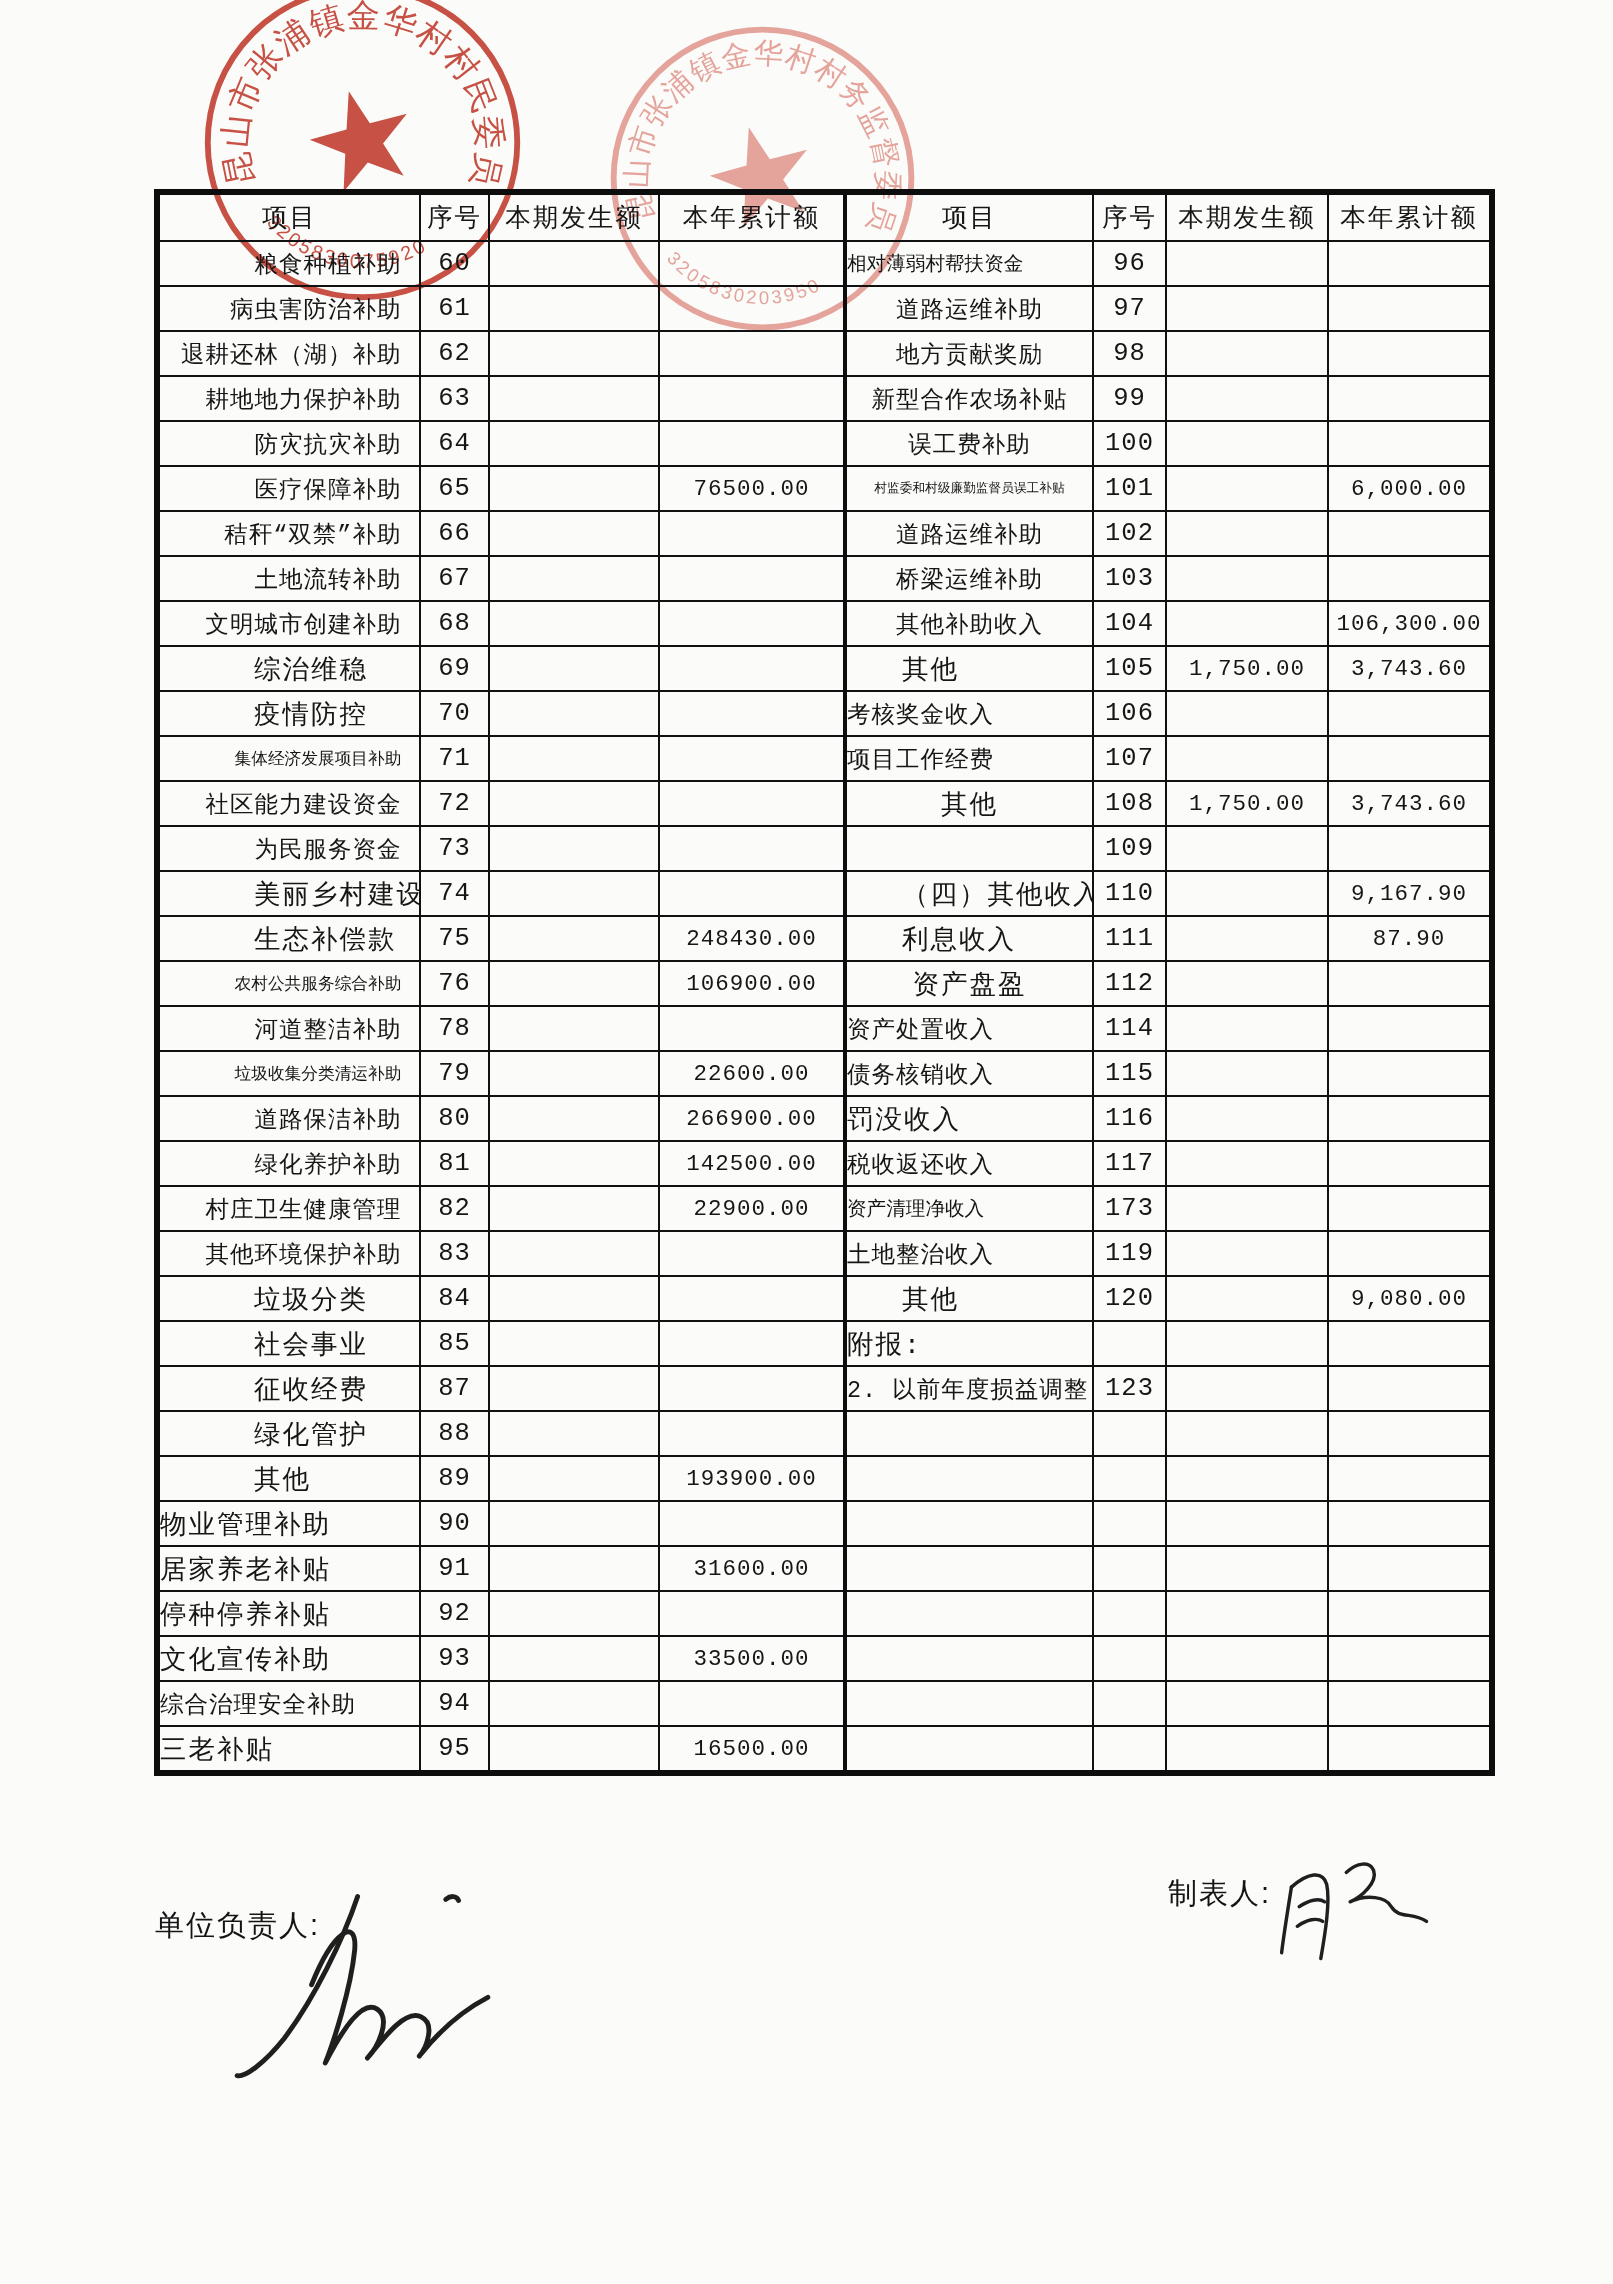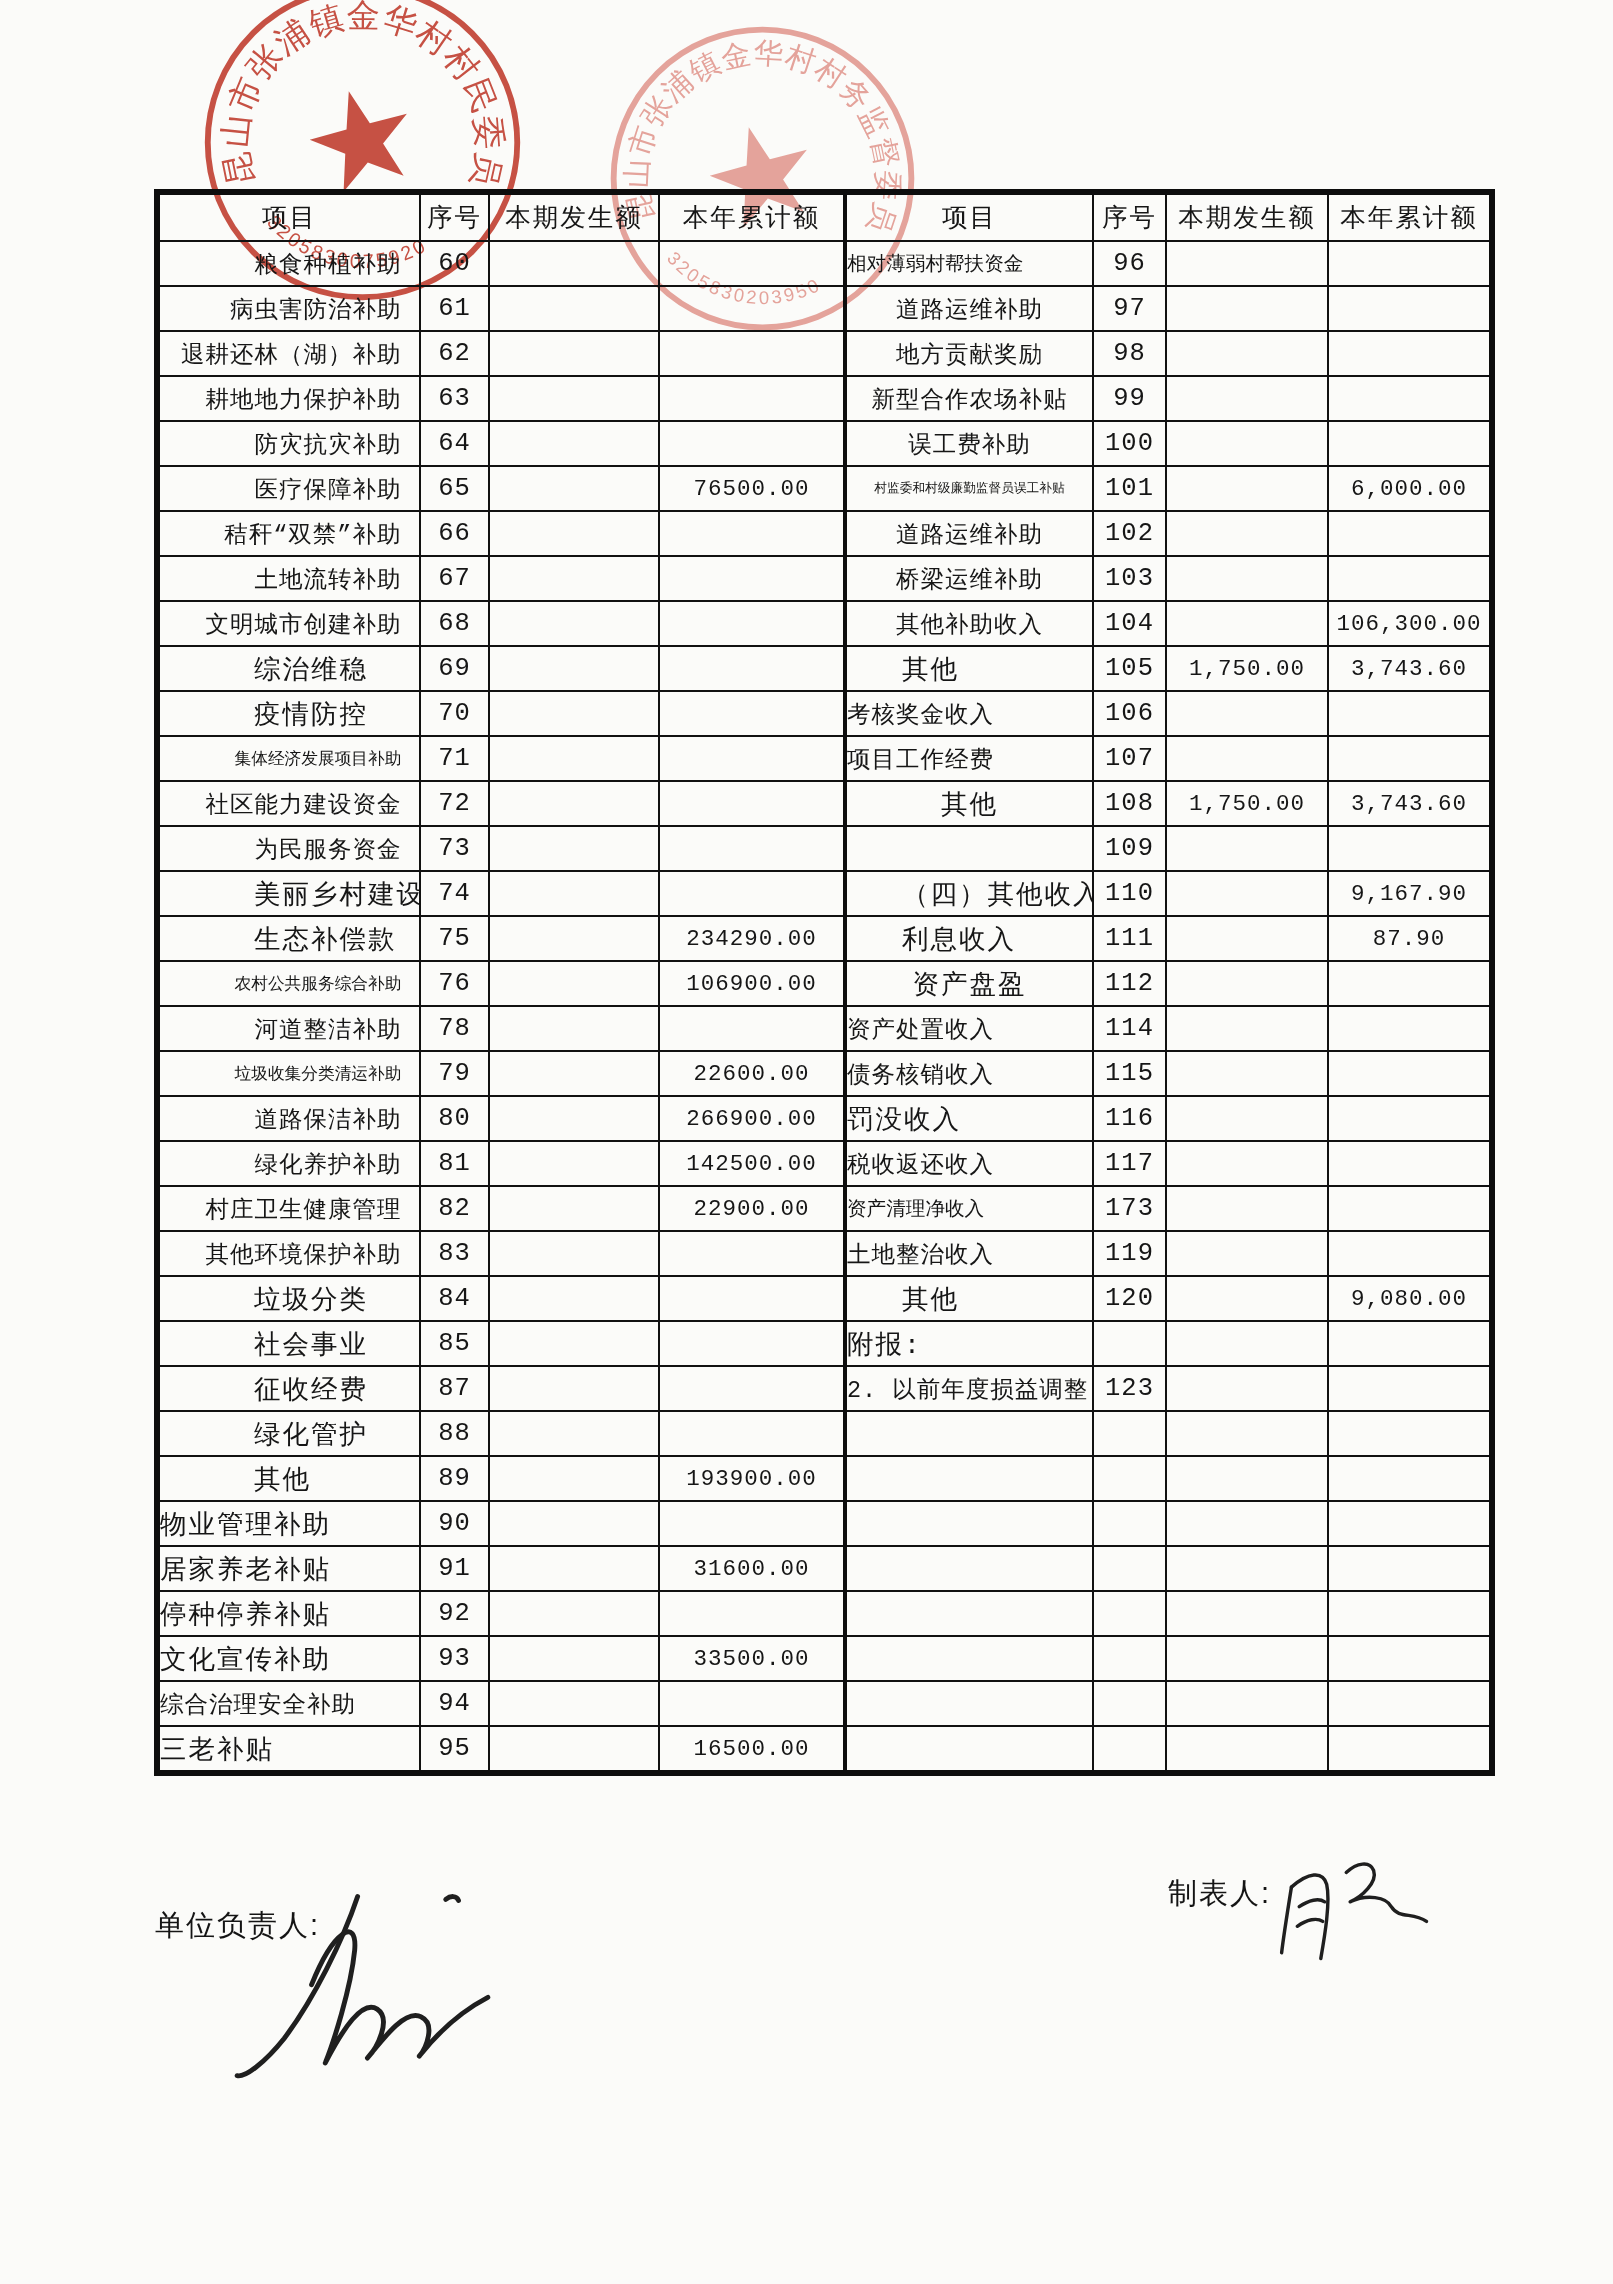--- a/index.html
+++ b/index.html
@@ -272,21 +272,21 @@
             <td class="num amount"></td>
             <td class="label side-r sz-lg al-il divL">（四）其他收入</td>
             <td class="num serial">110</td>
             <td class="num amount"></td>
             <td class="num amount">9,167.90</td>
           </tr>
           <tr>
             <td class="label side-l sz-lg al-il">生态补偿款</td>
             <td class="num serial">75</td>
             <td class="num amount"></td>
-            <td class="num amount">234290.00</td>
+            <td class="num amount">248430.00</td>
             <td class="label side-r sz-lg al-il divL">利息收入</td>
             <td class="num serial">111</td>
             <td class="num amount"></td>
             <td class="num amount">87.90</td>
           </tr>
           <tr>
             <td class="label side-l sz-sm al-ir">农村公共服务综合补助</td>
             <td class="num serial">76</td>
             <td class="num amount"></td>
             <td class="num amount">106900.00</td>

